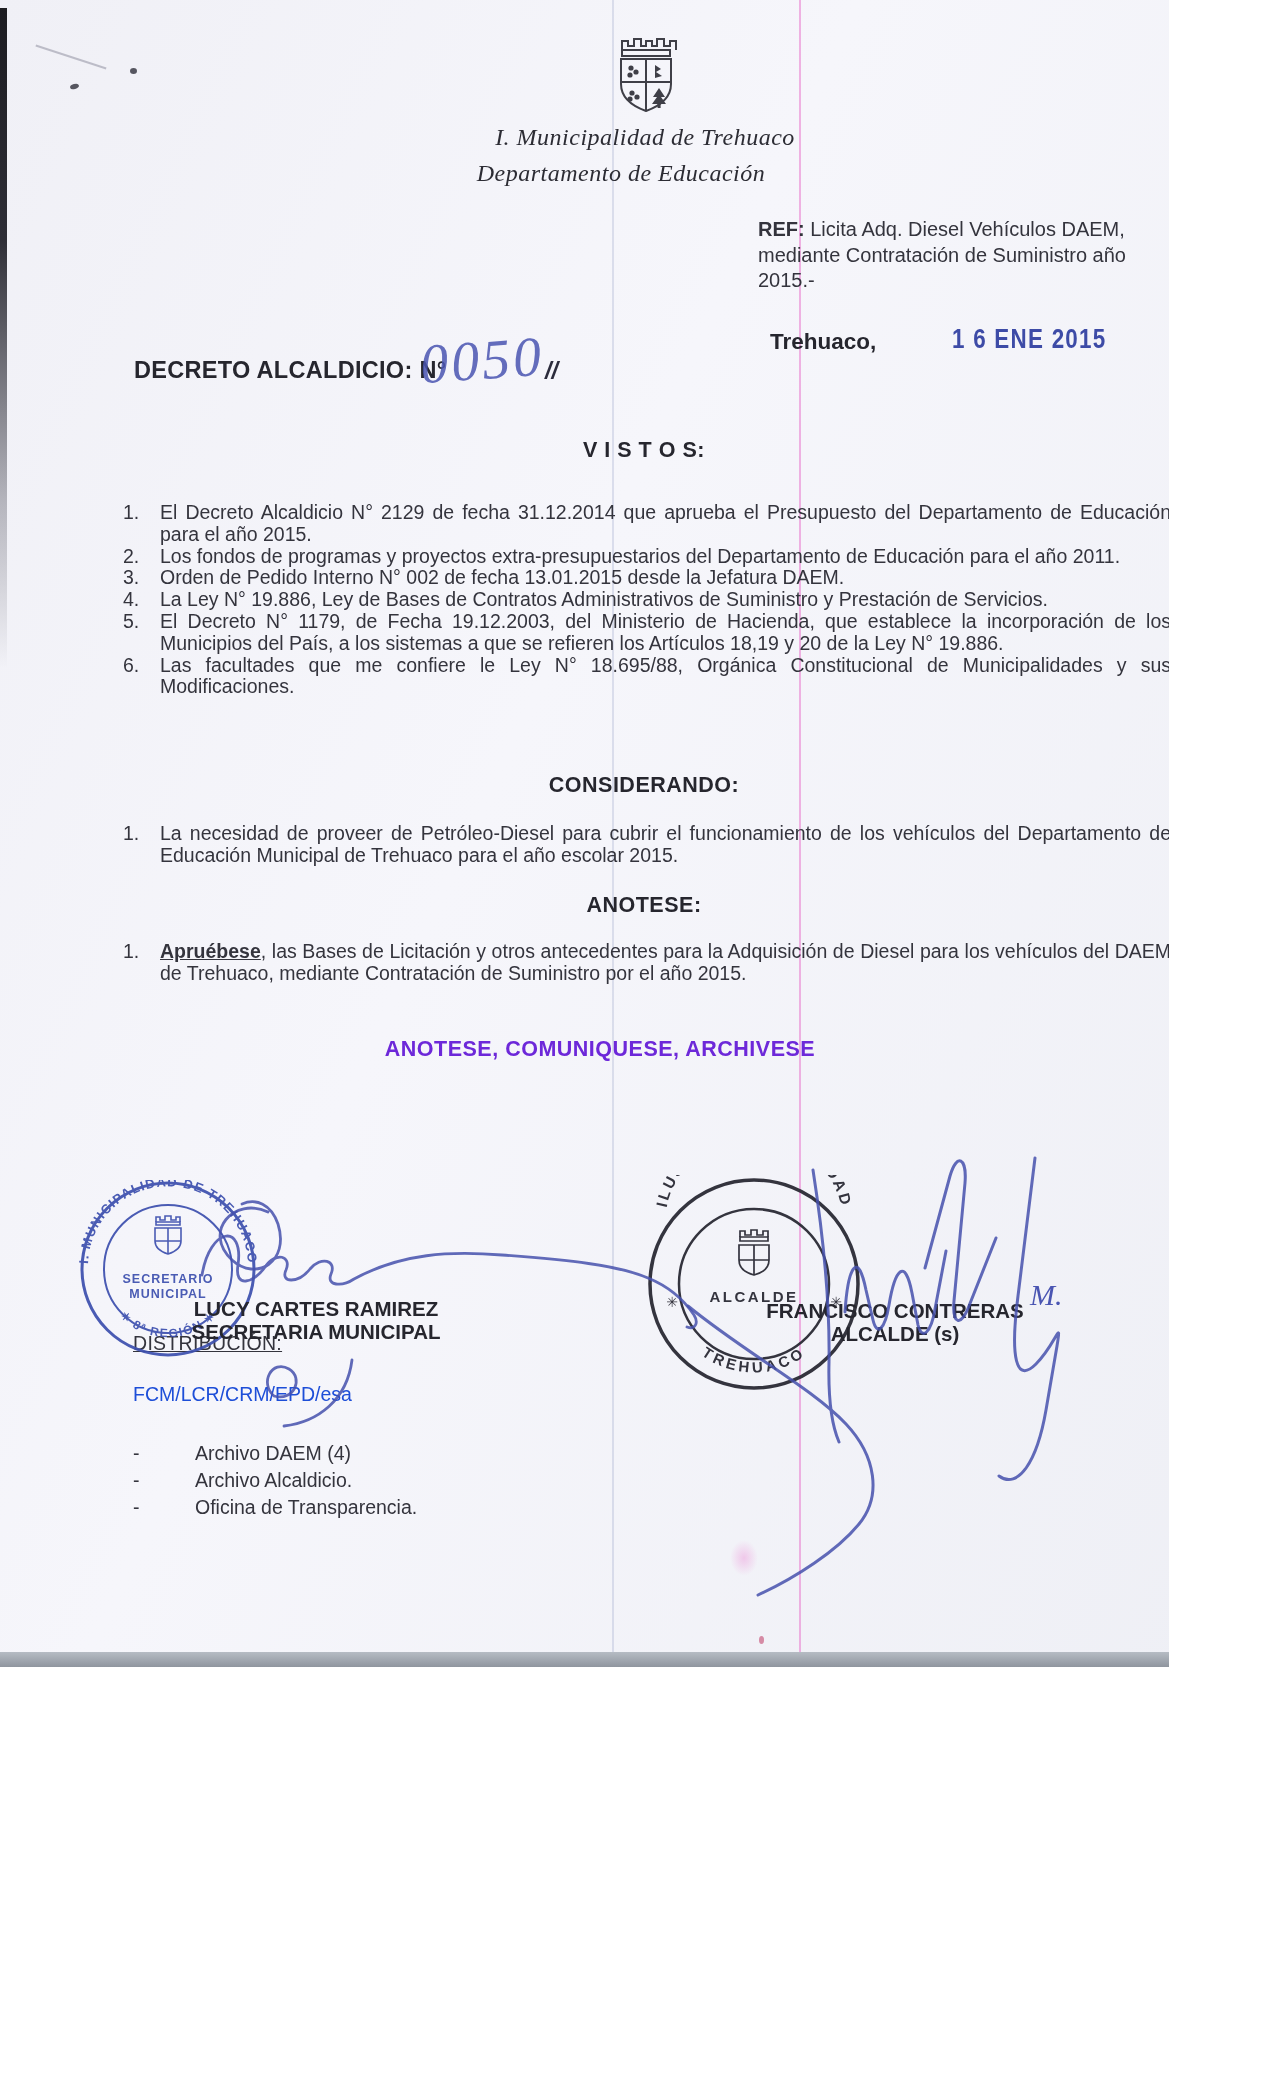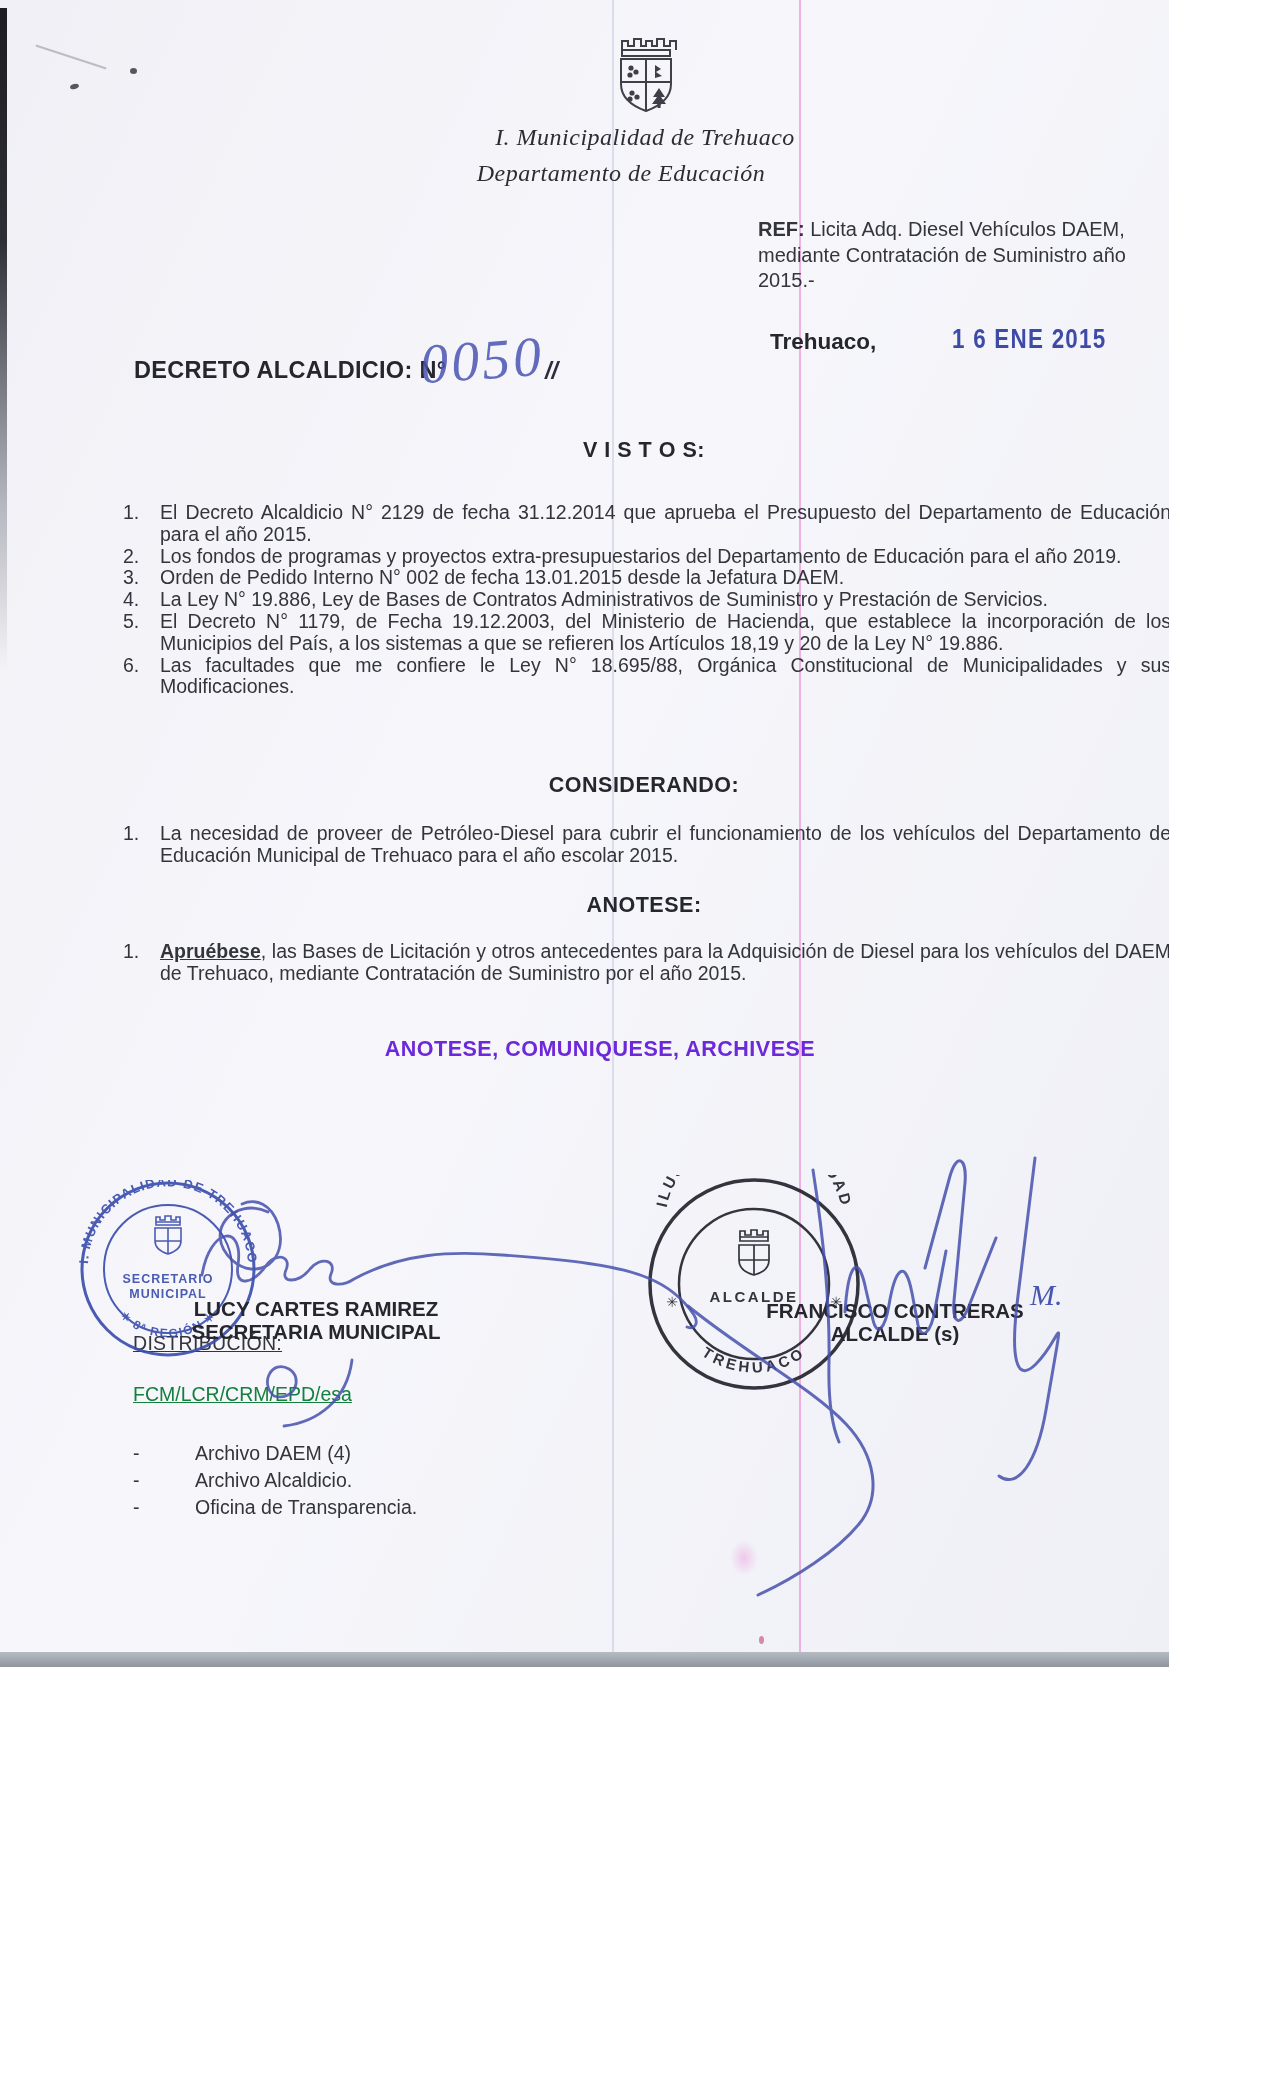--- a/index.html
+++ b/index.html
@@ -64,21 +64,21 @@
   .pen-left{left:60px;top:1150px;}
   .pen-right{left:620px;top:1128px;}
 
   .sig{position:absolute;text-align:center;font-weight:bold;color:#26262e;z-index:3;
        font-size:20.5px;line-height:23px;}
   .sig-left{left:148px;top:1297px;width:336px;}
   .sig-right{left:752px;top:1299px;width:286px;}
   .hand-initial{position:absolute;left:1030px;top:1278px;font-size:30px;color:#4a55b2;
        font-family:"Liberation Serif",serif;font-style:italic;z-index:4;}
 
-  .initials{position:absolute;left:133px;top:1383px;font-size:19.5px;color:#15803d;text-decoration:underline;}
+  .initials{position:absolute;left:133px;top:1383px;font-size:19.5px;color:#1d4ed8;}
   .dist-label{position:absolute;left:133px;top:1332px;font-size:19.5px;color:#34343d;
        text-decoration:underline;letter-spacing:.3px;}
   .dist-list{position:absolute;left:133px;top:1440px;font-size:19.5px;line-height:27px;color:#34343d;}
   .dist-item{display:flex;}
   .dist-item .dash{width:62px;flex:0 0 62px;}
 
   .stamp-text{font-family:"Liberation Sans",sans-serif;}
 </style>
 </head>
 <body>
@@ -137,21 +137,21 @@
   <div class="heading h-vistos">V I S T O S:</div>
   <ol class="list l-vistos">
 
       <li class="li">
         <span class="num">1.</span>
         <span class="txt">El Decreto Alcaldicio N° 2129 de fecha 31.12.2014 que aprueba el Presupuesto del Departamento de Educación para el año 2015.</span>
       </li>
 
       <li class="li">
         <span class="num">2.</span>
-        <span class="txt">Los fondos de programas y proyectos extra-presupuestarios del Departamento de Educación para el año 2019.</span>
+        <span class="txt">Los fondos de programas y proyectos extra-presupuestarios del Departamento de Educación para el año 2011.</span>
       </li>
 
       <li class="li">
         <span class="num">3.</span>
         <span class="txt">Orden de Pedido Interno N° 002 de fecha 13.01.2015 desde la Jefatura DAEM.</span>
       </li>
 
       <li class="li">
         <span class="num">4.</span>
         <span class="txt">La Ley N° 19.886, Ley de Bases de Contratos Administrativos de Suministro y Prestación de Servicios.</span>

